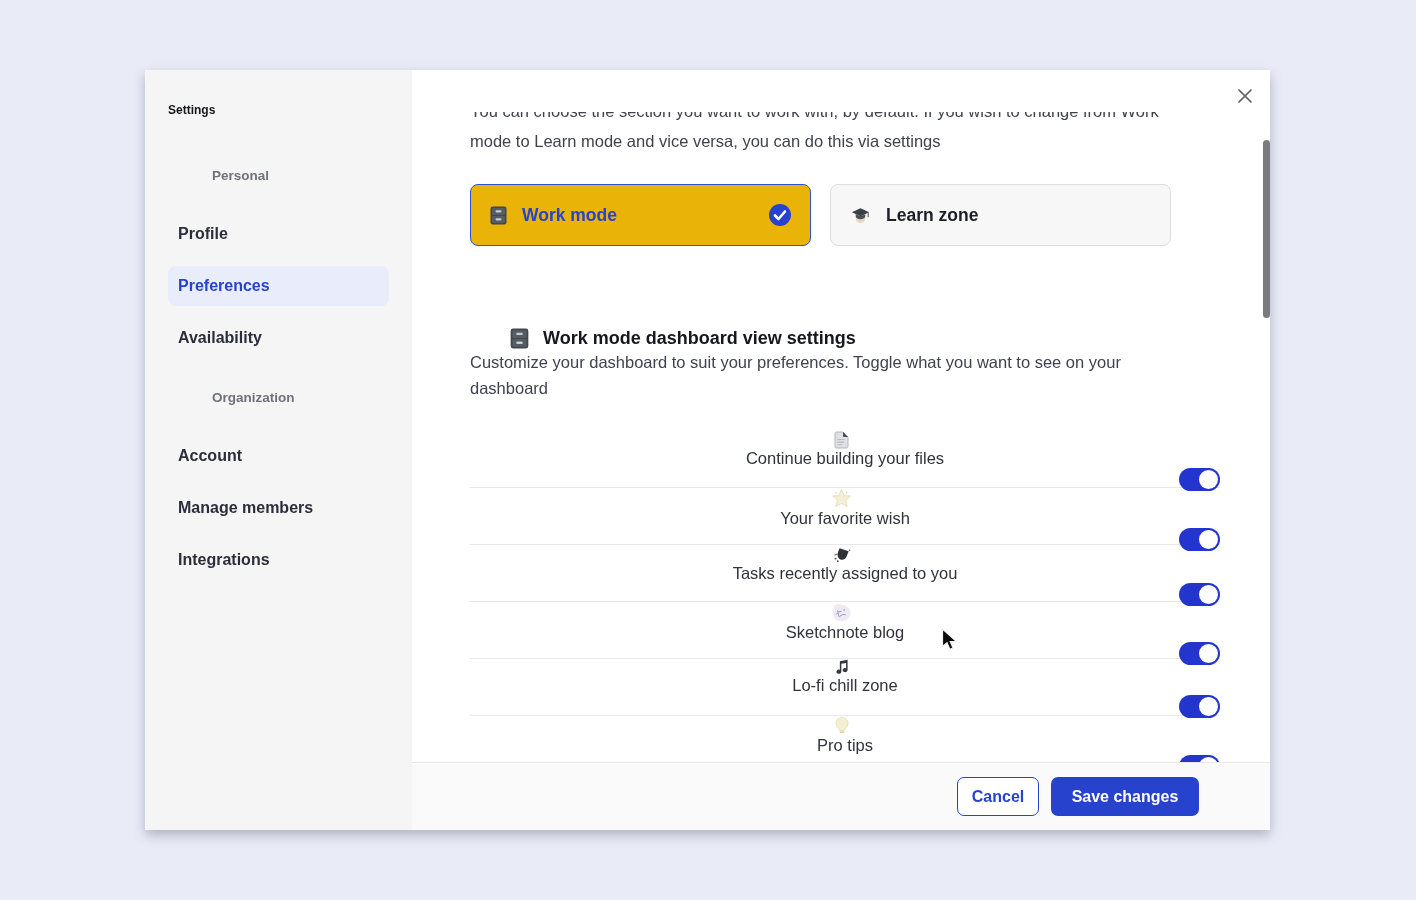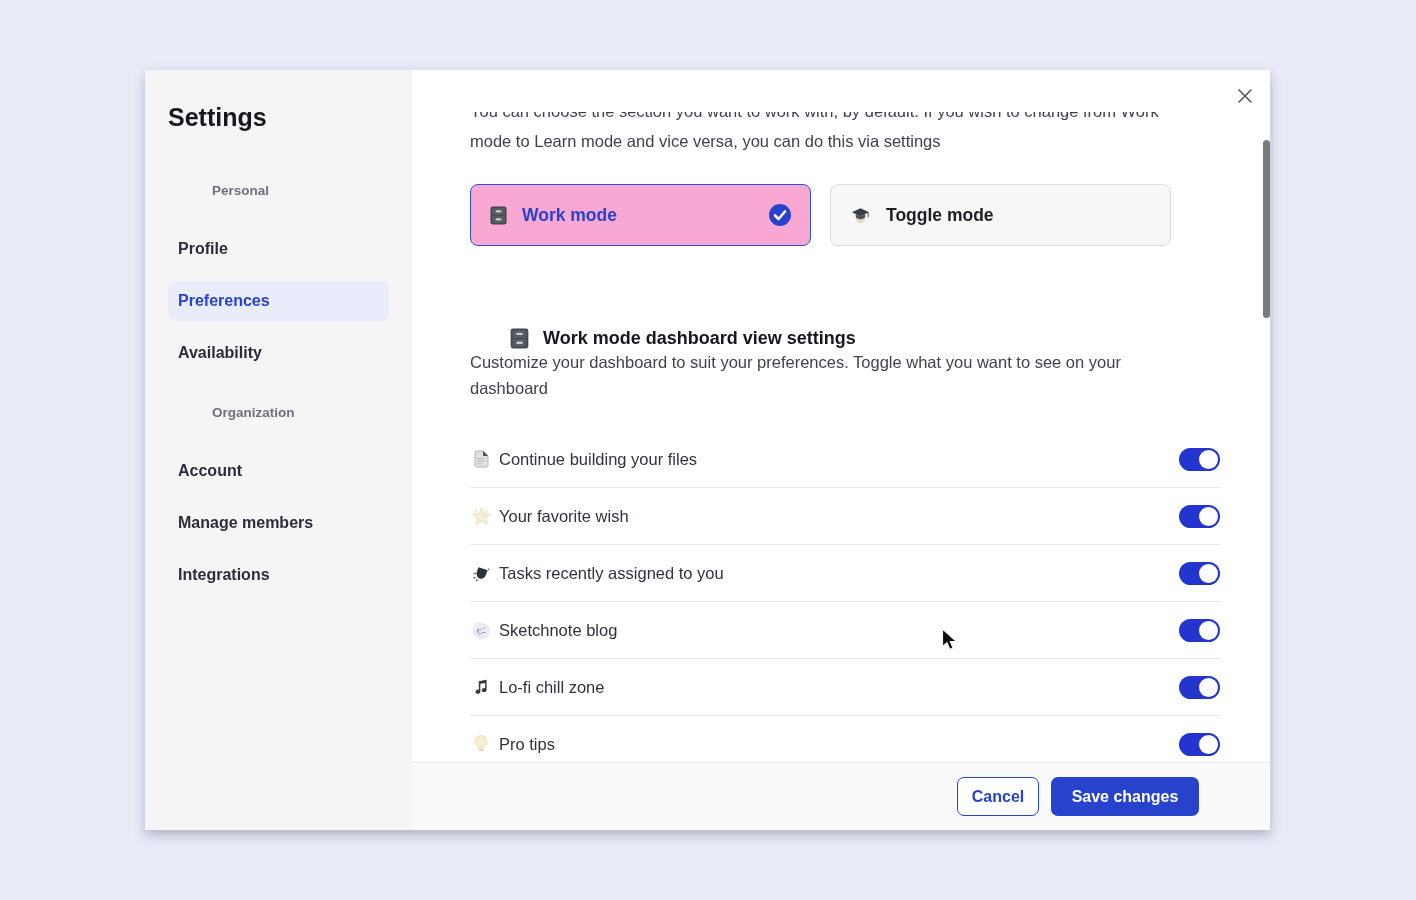--- a/index.html
+++ b/index.html
@@ -17,21 +17,21 @@
     background:#ffffff;
     border-radius:2px;
     box-shadow:0 5px 12px rgba(70,74,96,.35);
   }
   
   .sidebar {
     position:absolute; left:0; top:0; bottom:0;
     width:267px; background:#f5f5f6;
     padding:33px 23px 0 23px;
   }
-  .sidebar-title { font-size:25px; font-weight:700; color:#16181f; margin-bottom:51px; }
+  .sidebar-title { font-size:12px; font-weight:700; color:#16181f; margin-bottom:51px; }
   .section-label {
     font-size:13.5px; font-weight:700; color:#6f727d;
     margin:0 0 14px 0;
     padding-left:44px;
   }
   .side-item {
     height:40px; display:flex; align-items:center;
     padding:0 10px; border-radius:8px;
     font-size:16px; font-weight:700; color:#2b2e3a;
     margin-bottom:12px; cursor:pointer;
@@ -54,33 +54,34 @@
     position:absolute; top:42px; left:0; right:8px; height:650px;
     overflow:hidden; padding:0 0 0 58px;
   }
   .intro { margin-top:-16px; width:755px; font-size:16.5px; line-height:30px; color:#3f434d; }
   .mode-row { margin-top:28px; display:flex; gap:19px; }
   .mode-card {
     width:341px; height:62px; border-radius:8px;
     display:flex; align-items:center; padding:0 19px; cursor:pointer;
     background:#f7f7f8; border:1px solid #dcdce0;
   }
-  .mode-card.selected { background:#f9a8d4; border:1.5px solid #3050d0; }
+  .mode-card.selected { background:#eab308; border:1.5px solid #3050d0; }
   .mode-label { font-size:17.5px; font-weight:700; color:#1c1f26; margin-left:15px; }
   .mode-card.selected .mode-label { color:#2743cd; }
   .mode-check { margin-left:auto; display:flex; }
 
   .sec-head { margin-top:82px; display:flex; align-items:center; gap:14px;padding-left:40px; }
   .sec-title { font-size:18px; font-weight:700; color:#16181f; }
   .sec-desc { width:720px; font-size:16.5px; line-height:26px; color:#3f434d; }
 
   .toggle-list { margin-top:30px; width:750px; }
   .toggle-row {
     height:57px; display:flex; align-items:center;
     border-bottom:1px solid #e8e8ea;
+    flex-direction:column;
   }
   .row-icon { width:22px; display:flex; justify-content:center; margin-right:7px; }
   .row-label { font-size:16.5px; color:#2f333c; }
   .toggle {
     margin-left:auto; width:41px; height:23px; border-radius:13px;
     background:#2435cf; position:relative; cursor:pointer; flex:none;
   }
   .toggle::after {
     content:""; position:absolute; top:2px; right:2px;
     width:19px; height:19px; border-radius:50%; background:#fff;
@@ -166,21 +167,21 @@
             </svg>
           </span>
         </div>
         <div class="mode-card">
           <svg width="21" height="20" viewBox="0 0 22 20">
             <circle cx="11" cy="13.5" r="5" fill="#e8d6c3"></circle>
             <path d="M6 9.1 v2.6 c0 1.5 2.2 2.7 5 2.7 s5 -1.2 5 -2.7 V9.1 L11 11.4 Z" fill="#4a5056"></path>
             <path d="M2 7.2 L11 3 L20 7.2 L11 11.4 Z" fill="#3a3f45"></path>
             <rect x="18.4" y="7.4" width="1.3" height="5" rx="0.6" fill="#6a6f75"></rect>
           </svg>
-          <span class="mode-label">Toggle mode</span>
+          <span class="mode-label">Learn zone</span>
         </div>
       </div>
 
       <div class="sec-head">
         <svg width="19" height="21" viewBox="0 0 17 19">
           <rect x="0.5" y="0.5" width="16" height="18" rx="2.2" fill="#42474d"></rect>
           <rect x="2" y="2" width="13" height="7" rx="1" fill="#565c63"></rect>
           <rect x="2" y="10" width="13" height="7" rx="1" fill="#565c63"></rect>
           <rect x="5.5" y="4.2" width="6" height="2.2" rx="1.1" fill="#c8ccd0"></rect>
           <rect x="5.5" y="12.2" width="6" height="2.2" rx="1.1" fill="#c8ccd0"></rect>

